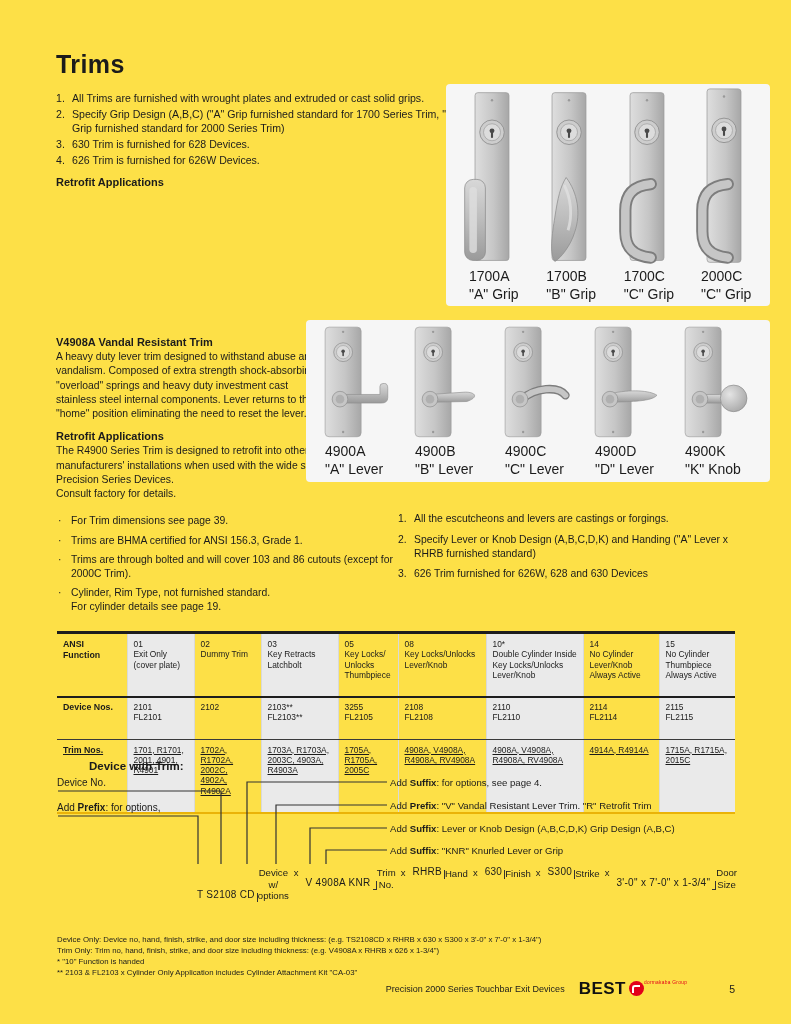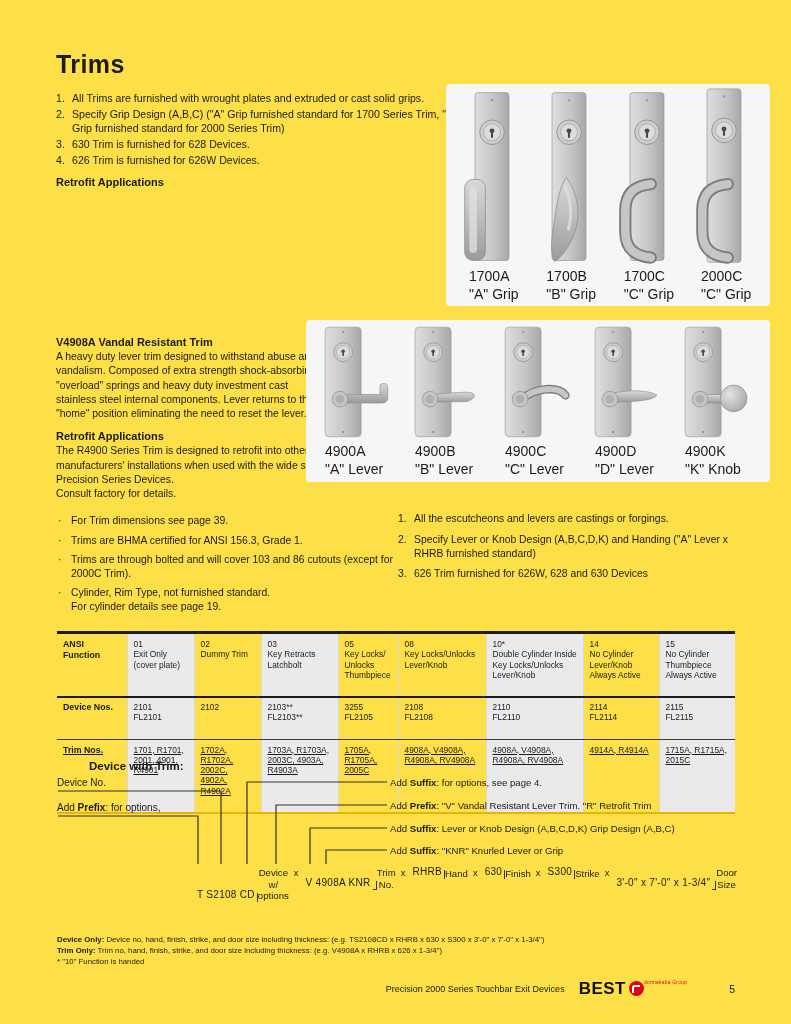--- a/index.html
+++ b/index.html
@@ -63,21 +63,21 @@
   .pn-item{display:flex;align-items:flex-start;}
   .pn-x{margin:0 5px;font-size:9.5px;padding-top:1px;}
   .pn-row .pn-item:first-of-type .pn-x{display:none;margin:0;}
   .pn-group{display:flex;align-items:flex-end;}
   .pn-text{font-size:10px;white-space:nowrap;letter-spacing:.3px;padding:0 2px 2px 2px;}
   .pn-bracket{width:100%;height:0;border-top:1.5px solid #333;}
   .pn-tick{width:0;height:9px;border-left:1.5px solid #333;}
   .pn-label{font-size:9.6px;text-align:center;white-space:pre-line;line-height:1.2;margin-top:1px;}
   
   .fnotes{position:absolute;left:57px;top:934px;width:664px;font-size:7.8px;line-height:1.42;}
-  .fnotes b{font-weight:bold;}
+  .fnotes b{font-weight:normal;}
   .pfooter{position:absolute;left:57px;top:980px;width:678px;display:flex;align-items:center;
            justify-content:flex-end;gap:14px;}
   .prodline{font-size:9px;}
   .logo{display:flex;align-items:flex-start;line-height:1;}
   .logo-row{display:flex;align-items:center;}
   .logo-best{font-size:17px;font-weight:900;letter-spacing:.5px;color:#111;}
   .logo-dot{width:15px;height:15px;border-radius:50%;background:#e2001a;margin-left:3px;position:relative;}
   .logo-dot::after{content:"";position:absolute;left:3px;top:4px;width:6px;height:6px;
                    border:2px solid #fff;border-right:none;border-bottom:none;border-radius:3px 0 0 0;}
   .logo-sub{font-size:4.8px;color:#e2001a;margin-top:1px;letter-spacing:.3px;}
@@ -529,20 +529,21 @@
   </div>
 
   <div class="fnotes">
 
       <div><b>Device Only:</b><span> Device no, hand, finish, strike, and door size including thickness: (e.g. TS2108CD x RHRB x 630 x S300 x 3'-0" x 7'-0" x 1-3/4")</span></div>
 
       <div><b>Trim Only:</b><span> Trim no, hand, finish, strike, and door size including thickness: (e.g. V4908A x RHRB x 626 x 1-3/4")</span></div>
 
       <div><b></b><span>* "10" Function is handed</span></div>
 
+      <div><b></b><span>** 2103 &amp; FL2103 x Cylinder Only Application includes Cylinder Attachment Kit "CA-03"</span></div>
 
   </div>
 
   <div class="pfooter">
     <span class="prodline">Precision 2000 Series Touchbar Exit Devices</span>
     <span class="logo">
       <span class="logo-row">
         <span class="logo-best">BEST</span>
         <span class="logo-dot"></span>
       </span>

